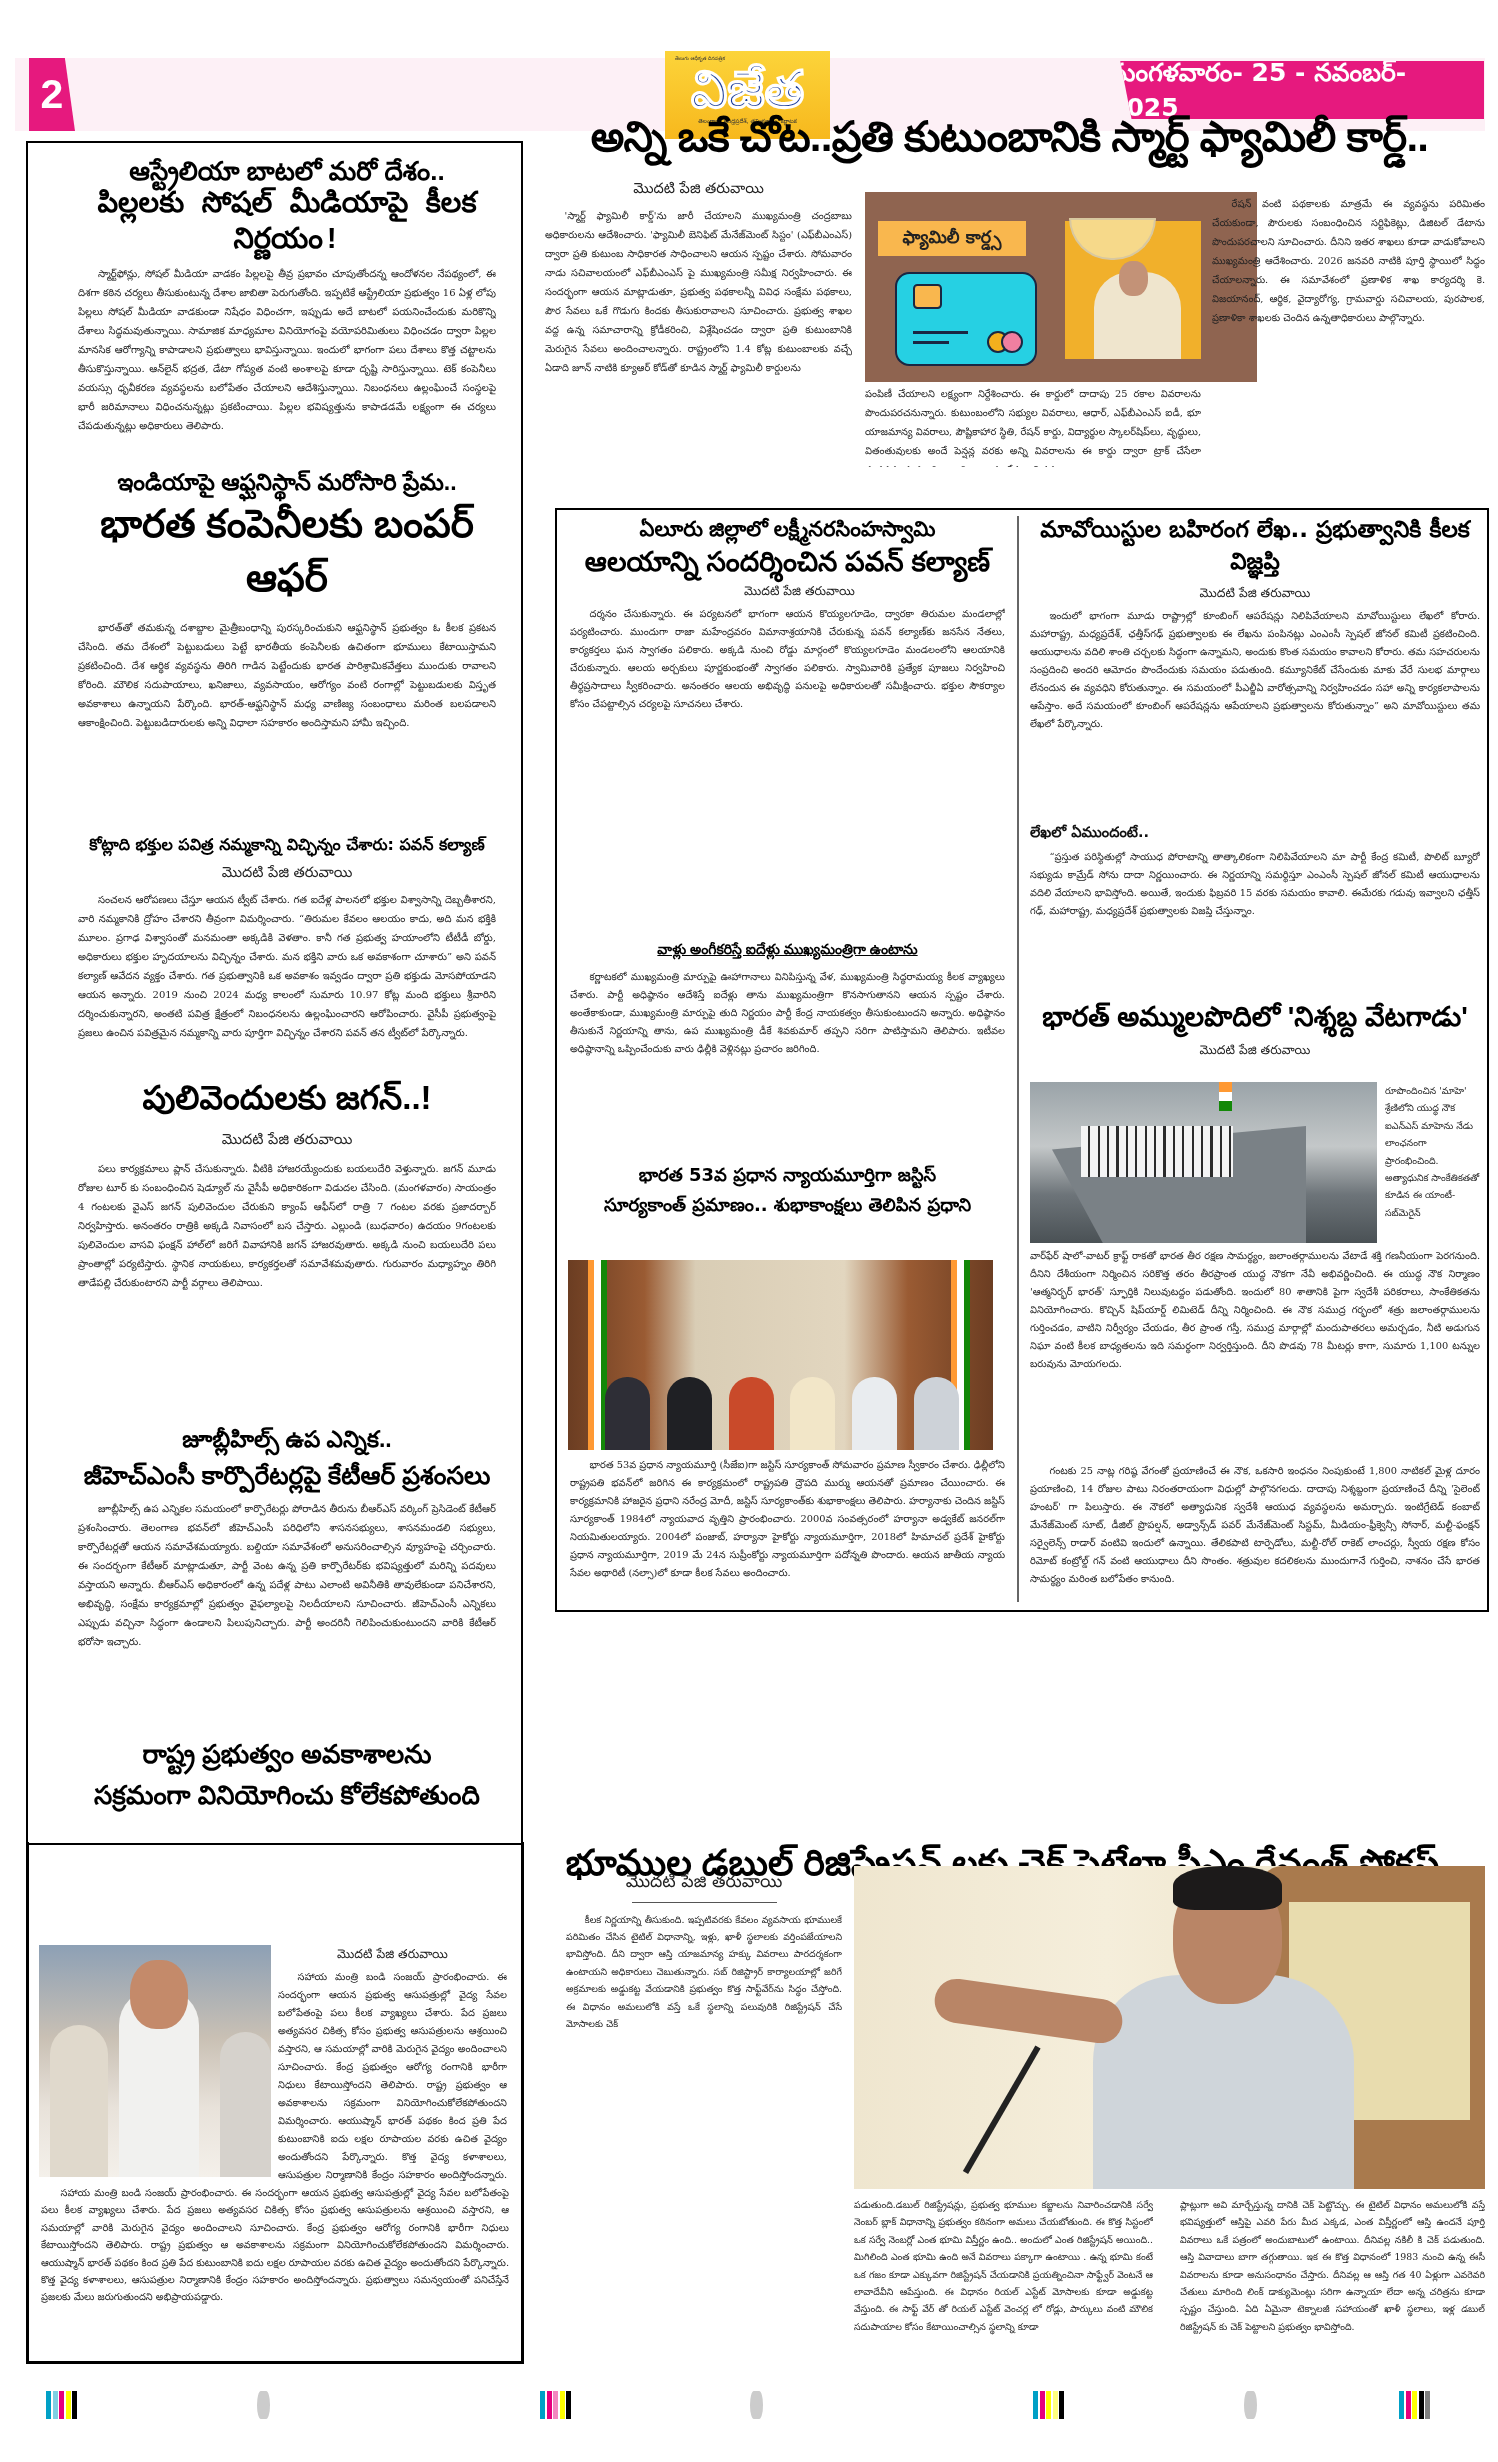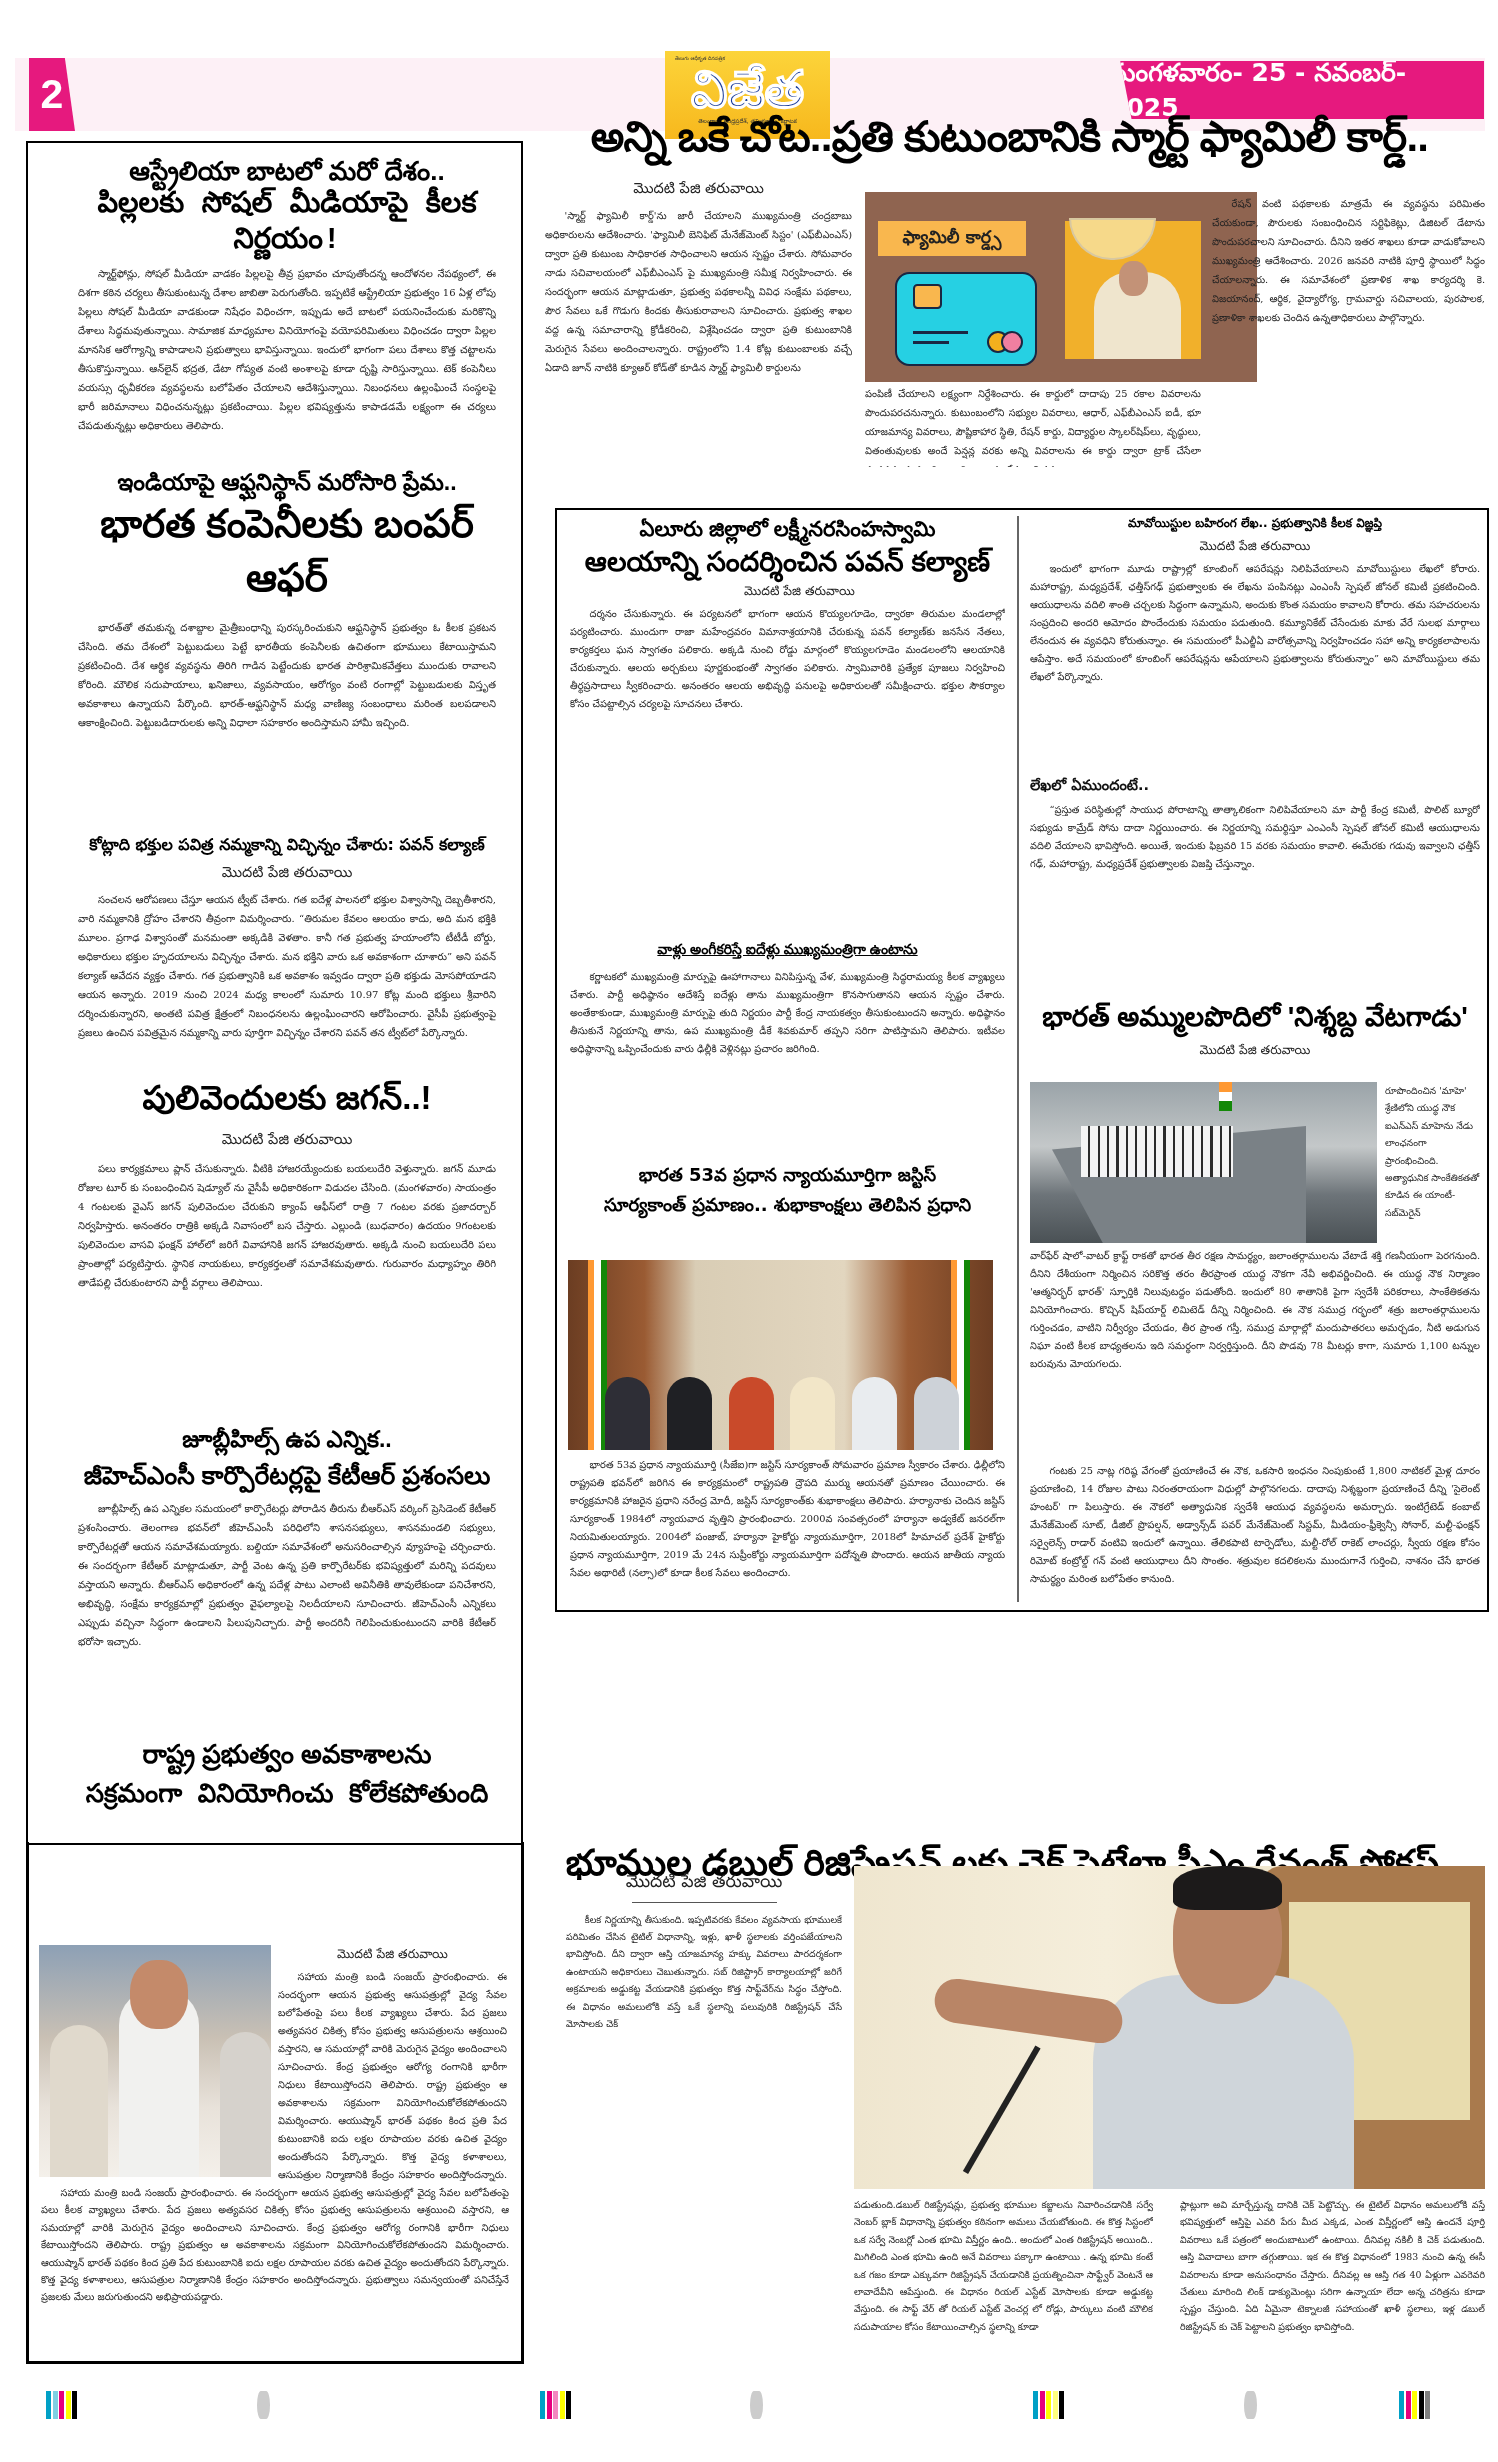--- a/index.html
+++ b/index.html
@@ -74,21 +74,21 @@
   </div>
 
   <div style="padding:14.5px 25px 0 25px;">
     <div class="h-center h-sm" style="font-size:23px;">జూబ్లీహిల్స్ ఉప ఎన్నిక..</div>
     <div class="h-center h-sm" style="font-size:25px; margin-top:4.4px;">జీహెచ్ఎంసీ కార్పొరేటర్లపై కేటీఆర్ ప్రశంసలు</div>
     <p class="body-text body-sm" style="margin-top:7.3px; height:210px; overflow:hidden;">జూబ్లీహిల్స్ ఉప ఎన్నికల సమయంలో కార్పొరేటర్లు పోరాడిన తీరును బీఆర్ఎస్ వర్కింగ్ ప్రెసిడెంట్ కేటీఆర్ ప్రశంసించారు. తెలంగాణ భవన్‌లో జీహెచ్ఎంసీ పరిధిలోని శాసనసభ్యులు, శాసనమండలి సభ్యులు, కార్పొరేటర్లతో ఆయన సమావేశమయ్యారు. బల్దియా సమావేశంలో అనుసరించాల్సిన వ్యూహంపై చర్చించారు. ఈ సందర్భంగా కేటీఆర్ మాట్లాడుతూ, పార్టీ వెంట ఉన్న ప్రతి కార్పొరేటర్‌కు భవిష్యత్తులో మరిన్ని పదవులు వస్తాయని అన్నారు. బీఆర్ఎస్ అధికారంలో ఉన్న పదేళ్ల పాటు ఎలాంటి అవినీతికి తావులేకుండా పనిచేశారని, అభివృద్ధి, సంక్షేమ కార్యక్రమాల్లో ప్రభుత్వం వైఫల్యాలపై నిలదీయాలని సూచించారు. జీహెచ్ఎంసీ ఎన్నికలు ఎప్పుడు వచ్చినా సిద్ధంగా ఉండాలని పిలుపునిచ్చారు. పార్టీ అందరినీ గెలిపించుకుంటుందని వారికి కేటీఆర్ భరోసా ఇచ్చారు.</p>
   </div>
 
   <div style="padding:29px 25px 0 25px;">
     <div class="h-center h-md">రాష్ట్ర ప్రభుత్వం అవకాశాలను</div>
-    <div class="h-center h-md" style="margin-top:8.7px;font-family:Liberation Mono, monospace;">సక్రమంగా వినియోగించు కోలేకపోతుంది</div>
+    <div class="h-center h-md" style="margin-top:8.7px;">సక్రమంగా వినియోగించు కోలేకపోతుంది</div>
   </div>
 </div>
 
 <div class="photo" style="left:39px; top:1945px; width:232px; height:232px; background:linear-gradient(180deg,#8da0b5 0%,#c9c0b4 40%,#e8e2da 70%,#f4f0ea 100%);">
   <div style="position:absolute; left:80px; top:44px; width:80px; height:189px; background:#f1f1ef; border-radius:36px 36px 0 0;"></div>
   <div style="position:absolute; left:91px; top:14.5px; width:58px; height:69px; background:#c48a6a; border-radius:45%;"></div>
   <div style="position:absolute; left:11px; top:80px; width:58px; height:152px; background:#e0d9cc; border-radius:29px 29px 0 0;"></div>
   <div style="position:absolute; left:181px; top:87px; width:51px; height:145px; background:#d6d2cc; border-radius:25px 25px 0 0;"></div>
 </div>
 <div style="position:absolute; left:278px; top:1947px; width:229px;">
@@ -160,21 +160,21 @@
     <div style="width:45px;height:73px;background:#1f2024;border-radius:22px 22px 0 0;"></div>
     <div style="width:45px;height:73px;background:#c94a2a;border-radius:22px 22px 0 0;"></div>
     <div style="width:45px;height:73px;background:#f2e6c8;border-radius:22px 22px 0 0;"></div>
     <div style="width:45px;height:73px;background:#e9ecef;border-radius:22px 22px 0 0;"></div>
     <div style="width:45px;height:73px;background:#cdd2d8;border-radius:22px 22px 0 0;"></div>
   </div>
 </div>
 <p class="body-text body-sm" style="position:absolute; left:570px; top:1456px; width:435px; height:145px; overflow:hidden; font-size:9.8px; line-height:18px;">భారత 53వ ప్రధాన న్యాయమూర్తి (సీజేఐ)గా జస్టిస్ సూర్యకాంత్ సోమవారం ప్రమాణ స్వీకారం చేశారు. ఢిల్లీలోని రాష్ట్రపతి భవన్‌లో జరిగిన ఈ కార్యక్రమంలో రాష్ట్రపతి ద్రౌపది ముర్ము ఆయనతో ప్రమాణం చేయించారు. ఈ కార్యక్రమానికి హాజరైన ప్రధాని నరేంద్ర మోదీ, జస్టిస్ సూర్యకాంత్‌కు శుభాకాంక్షలు తెలిపారు. హర్యానాకు చెందిన జస్టిస్ సూర్యకాంత్ 1984లో న్యాయవాద వృత్తిని ప్రారంభించారు. 2000వ సంవత్సరంలో హర్యానా అడ్వకేట్ జనరల్‌గా నియమితులయ్యారు. 2004లో పంజాబ్, హర్యానా హైకోర్టు న్యాయమూర్తిగా, 2018లో హిమాచల్ ప్రదేశ్ హైకోర్టు ప్రధాన న్యాయమూర్తిగా, 2019 మే 24న సుప్రీంకోర్టు న్యాయమూర్తిగా పదోన్నతి పొందారు. ఆయన జాతీయ న్యాయ సేవల అథారిటీ (నల్సా)లో కూడా కీలక సేవలు అందించారు.</p>
 
 <div style="position:absolute; left:1030px; top:516px; width:450px;">
-  <div class="h-center" style="font-size:12px;">మావోయిస్టుల బహిరంగ లేఖ.. ప్రభుత్వానికి కీలక విజ్ఞప్తి</div>
+  <div class="h-center" style="font-size:23px;">మావోయిస్టుల బహిరంగ లేఖ.. ప్రభుత్వానికి కీలక విజ్ఞప్తి</div>
   <div class="cont" style="margin-top:5.8px; font-size:12.3px;">మొదటి పేజి తరువాయి</div>
   <p class="body-text body-sm" style="margin-top:4.4px; height:212px; overflow:hidden; font-size:9.8px; line-height:18px;">ఇందులో భాగంగా మూడు రాష్ట్రాల్లో కూంబింగ్ ఆపరేషన్లు నిలిపివేయాలని మావోయిస్టులు లేఖలో కోరారు. మహారాష్ట్ర, మధ్యప్రదేశ్, ఛత్తీస్‌గఢ్ ప్రభుత్వాలకు ఈ లేఖను పంపినట్లు ఎంఎంసీ స్పెషల్ జోనల్ కమిటీ ప్రకటించింది. ఆయుధాలను వదిలి శాంతి చర్చలకు సిద్ధంగా ఉన్నామని, అందుకు కొంత సమయం కావాలని కోరారు. తమ సహచరులను సంప్రదించి అందరి ఆమోదం పొందేందుకు సమయం పడుతుంది. కమ్యూనికేట్ చేసేందుకు మాకు వేరే సులభ మార్గాలు లేనందున ఈ వ్యవధిని కోరుతున్నాం. ఈ సమయంలో పీఎల్జీఏ వారోత్సవాన్ని నిర్వహించడం సహా అన్ని కార్యకలాపాలను ఆపేస్తాం. అదే సమయంలో కూంబింగ్ ఆపరేషన్లను ఆపేయాలని ప్రభుత్వాలను కోరుతున్నాం” అని మావోయిస్టులు తమ లేఖలో పేర్కొన్నారు.</p>
   <div style="font-weight:bold; font-size:14.5px; margin-top:4.4px;">లేఖలో ఏముందంటే..</div>
   <p class="body-text body-sm" style="margin-top:4.4px; height:160px; overflow:hidden; font-size:9.8px; line-height:18px;">“ప్రస్తుత పరిస్థితుల్లో సాయుధ పోరాటాన్ని తాత్కాలికంగా నిలిపివేయాలని మా పార్టీ కేంద్ర కమిటీ, పొలిట్ బ్యూరో సభ్యుడు కామ్రేడ్ సోను దాదా నిర్ణయించారు. ఈ నిర్ణయాన్ని సమర్థిస్తూ ఎంఎంసీ స్పెషల్ జోనల్ కమిటీ ఆయుధాలను వదిలి వేయాలని భావిస్తోంది. అయితే, ఇందుకు ఫిబ్రవరి 15 వరకు సమయం కావాలి. ఈమేరకు గడువు ఇవ్వాలని ఛత్తీస్ గఢ్, మహారాష్ట్ర, మధ్యప్రదేశ్ ప్రభుత్వాలకు విజప్తి చేస్తున్నాం.</p>
 </div>
 
 <div style="position:absolute; left:1030px; top:1001px; width:450px;">
   <div class="h-center" style="font-size:27.6px; font-family:'Liberation Sans',sans-serif;">భారత్ అమ్ములపొదిలో 'నిశ్శబ్ద వేటగాడు'</div>
   <div class="cont" style="margin-top:4.4px; font-size:12.3px;">మొదటి పేజి తరువాయి</div>
 </div>

